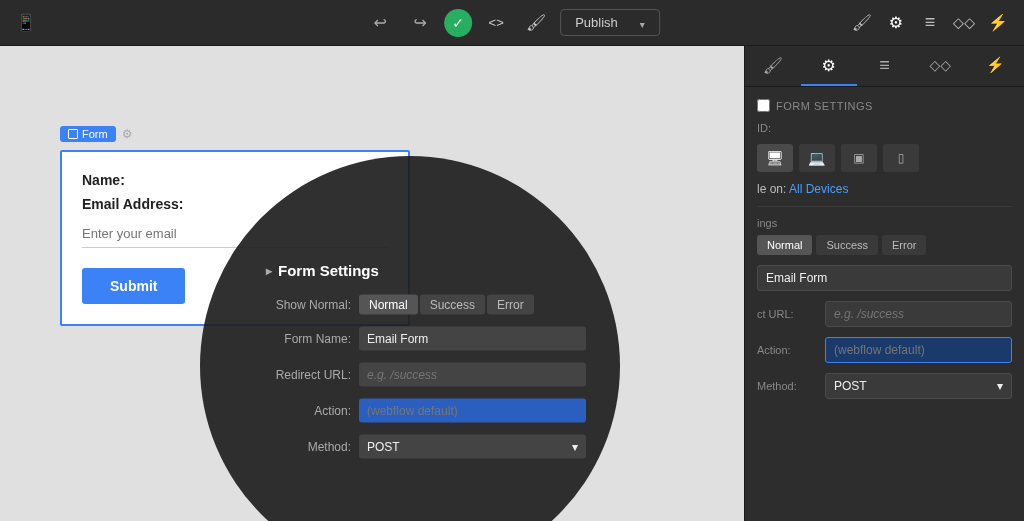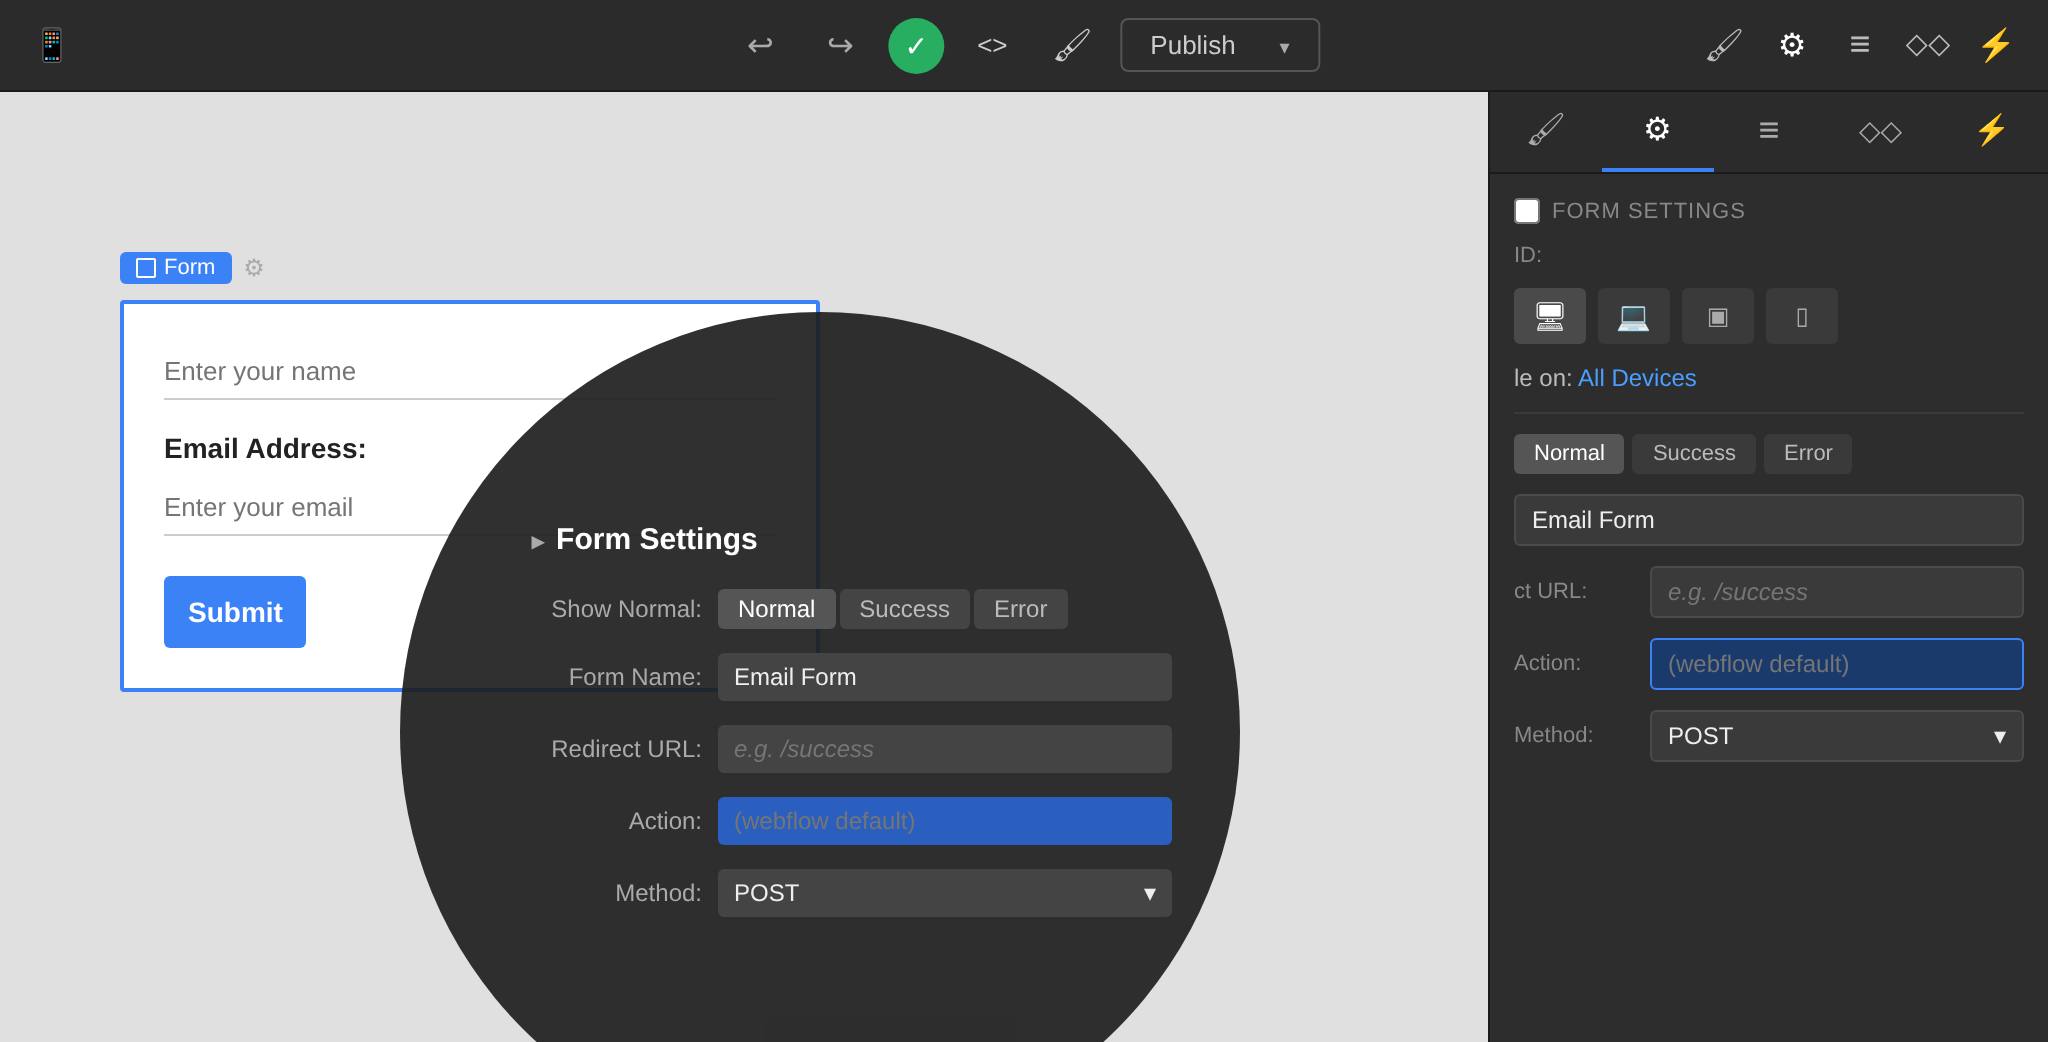--- a/index.html
+++ b/index.html
@@ -153,21 +153,21 @@
       font-size: 13px;
       color: #aaa;
       background: transparent;
       margin-bottom: 16px;
       outline: none;
     }
     .submit-btn {
       background: #3b82f6;
       color: white;
       border: none;
-      padding: 10px 12px;
+      padding: 10px 28px;
       font-size: 14px;
       font-weight: 600;
       border-radius: 3px;
       cursor: pointer;
       margin-top: 4px;
     }
 
     
     .overlay-circle-wrapper {
       position: absolute;
@@ -448,21 +448,21 @@
 
       <div class="form-widget">
         <div class="form-label-bar">
           <div class="form-label-tag">
             <div class="box-icon"></div>
             <span>Form</span>
           </div>
           <span class="gear-small">⚙</span>
         </div>
         <div class="form-content">
-          <input class="form-input" readonly="" placeholder="Enter your name" style="">
+          <div class="form-field-label">Name:</div>
           <div class="form-field-label">Email Address:</div>
           <input class="form-input" readonly="" placeholder="Enter your email" style="">
           <button class="submit-btn">Submit</button>
         </div>
       </div>
 
       <div class="overlay-circle-wrapper">
         <div class="overlay-circle">
           <div class="form-settings-popup">
             <div class="popup-title">Form Settings</div>
@@ -537,20 +537,21 @@
 
       
       <div class="visible-label">
         <span>le on:</span>
         <span style="color:#4a9eff;">All Devices</span>
       </div>
 
       <div class="divider"></div>
 
       
+      <div class="panel-sub-label">ings</div>
 
       
       <div class="state-row">
         <button class="state-tag normal">Normal</button>
         <button class="state-tag success">Success</button>
         <button class="state-tag error">Error</button>
       </div>
 
       
       <input class="panel-form-name" style="width: 100%; margin-bottom: 10px;" value="Email Form">

